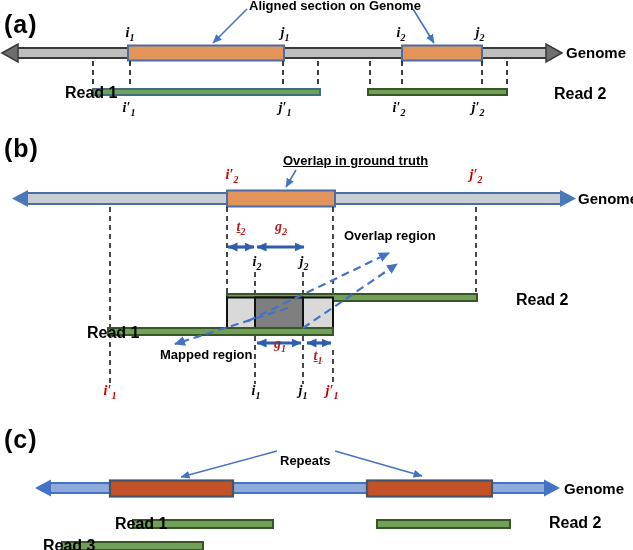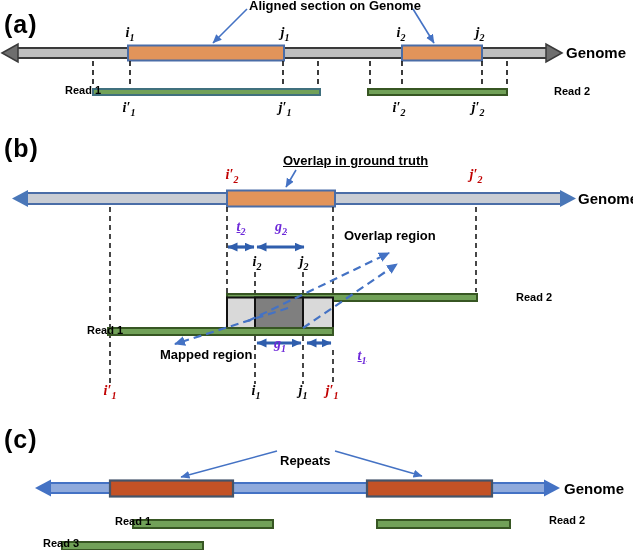--- a/index.html
+++ b/index.html
@@ -2,28 +2,28 @@
 <html><head>
 <meta charset="utf-8">
 <style>
   html,body{margin:0;padding:0;background:#fff;}
   #fig{position:relative;width:633px;height:550px;background:#ffffff;overflow:hidden;
        font-family:"Liberation Sans",sans-serif;}
   #shapes{position:absolute;left:0;top:0;}
   .lbl{position:absolute;white-space:nowrap;font-weight:bold;color:#000;}
   .tag{font-size:25px;letter-spacing:1px;}
   .cap{font-size:13px;}
-  .side{font-size:11px;padding-left:33px;}
+  .side{font-size:16px;padding-left:33px;}
   .gen{font-size:15px;}
   .mk{position:absolute;white-space:nowrap;transform:translateX(-50%);
       font-family:"Liberation Serif",serif;font-style:italic;font-weight:bold;
       font-size:14px;color:#000;line-height:15px;}
   .mk sub{font-size:10px;line-height:0;}
   .red{color:#C00000;}
-  .blu{color:#6d28d9;text-decoration:underline;}
+  .blu{color:#b91c1c;text-decoration:underline;}
 </style>
 </head>
 <body>
 
 <div id="fig">
 
   <svg id="shapes" width="633" height="550" viewBox="0 0 633 550">
     <defs>
       <marker id="ahT" markerWidth="10" markerHeight="9" refX="8.5" refY="4" orient="auto-start-reverse" markerUnits="userSpaceOnUse">
         <path d="M0,0 L9,4 L0,8 Z" fill="#4472C4"></path>
@@ -136,21 +136,21 @@
   <div class="lbl side" style="left:483px;top:291px;">Read 2</div>
   <div class="lbl side" style="left:54px;top:324px;">Read 1</div>
 
   <span class="mk red" style="left:232px;top:167px;"><span>i′</span><sub>2</sub></span>
   <span class="mk red" style="left:476px;top:167px;"><span>j′</span><sub>2</sub></span>
   <span class="mk blu" style="left:241px;top:219px;"><span>t</span><sub>2</sub></span>
   <span class="mk blu" style="left:281px;top:219px;"><span>g</span><sub>2</sub></span>
   <span class="mk" style="left:257px;top:254px;"><span>i</span><sub>2</sub></span>
   <span class="mk" style="left:304px;top:254px;"><span>j</span><sub>2</sub></span>
   <span class="mk blu" style="left:280px;top:336px;"><span>g</span><sub>1</sub></span>
-  <span class="mk blu" style="left:318px;top:348px;margin-left:44px;"><span>t</span><sub>1</sub></span>
+  <span class="mk blu" style="left:318px;top:348px;"><span>t</span><sub>1</sub></span>
   <span class="mk red" style="left:110px;top:383px;"><span>i′</span><sub>1</sub></span>
   <span class="mk" style="left:256px;top:383px;"><span>i</span><sub>1</sub></span>
   <span class="mk" style="left:303px;top:383px;"><span>j</span><sub>1</sub></span>
   <span class="mk red" style="left:332px;top:383px;"><span>j′</span><sub>1</sub></span>
 
   <div class="lbl tag" style="left:4px;top:425px;">(c)</div>
   <div class="lbl cap" style="left:280px;top:436px;margin-top:17px;">Repeats</div>
   <div class="lbl gen" style="left:564px;top:480px;">Genome</div>
   <div class="lbl side" style="left:82px;top:515px;">Read 1</div>
   <div class="lbl side" style="left:516px;top:514px;">Read 2</div>

